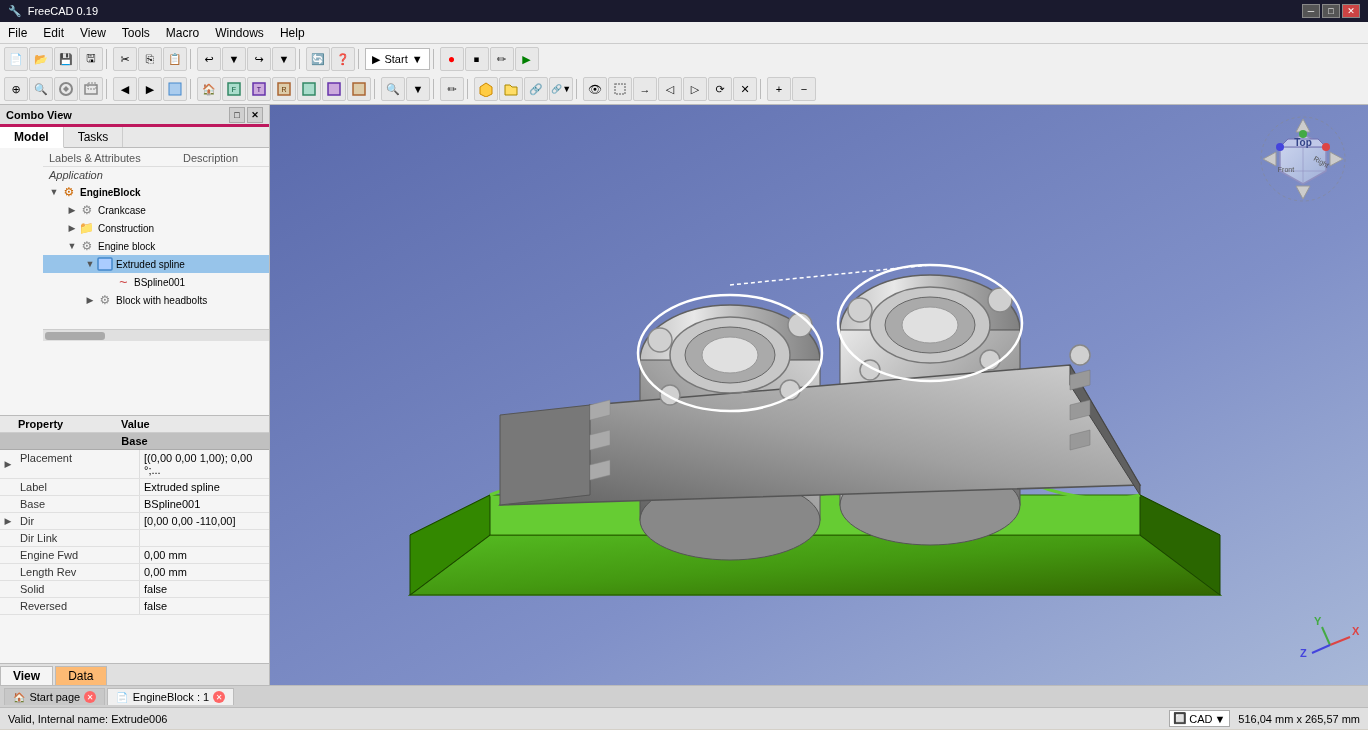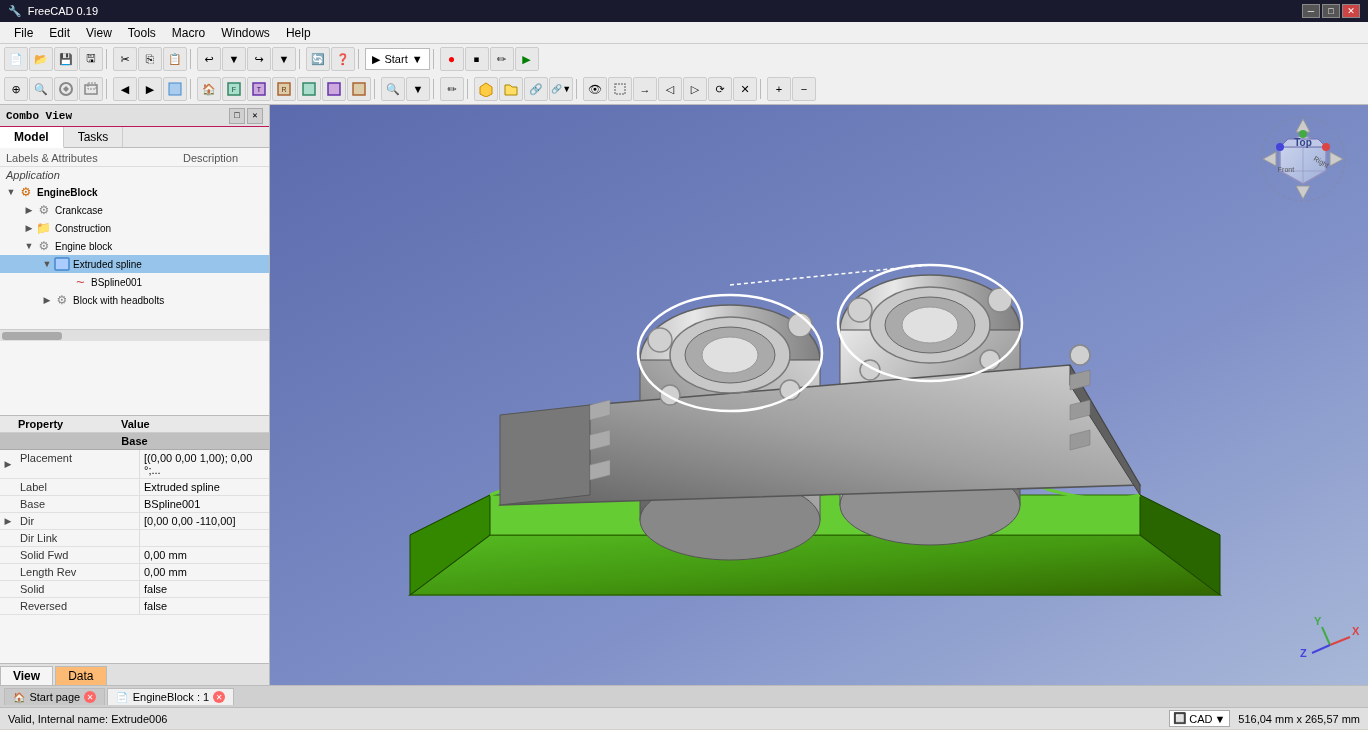--- a/index.html
+++ b/index.html
@@ -23,21 +23,21 @@
       display: flex; align-items: center; justify-content: center; font-size: 9px; cursor: pointer;
       color: white;
     }
 
     
     #menubar {
       height: 22px;
       background: #f0f0f0;
       display: flex;
       align-items: center;
-      padding: 0 6px;
+      padding: 0 0;
       border-bottom: 1px solid #ccc;
     }
     .menu-item {
       padding: 2px 8px;
       cursor: pointer;
       font-size: 12px;
     }
 
     
     #toolbar-area {
@@ -79,29 +79,28 @@
     #left-panel {
       width: 270px;
       background: #f5f5f5;
       border-right: 1px solid #bbb;
       display: flex;
       flex-direction: column;
       min-height: 0;
     }
     #combo-view-header {
       background: #e0e0e0;
-      border-bottom: 1px solid #be185d;
+      border-bottom: 3px solid #be185d;
       padding: 2px 6px;
       display: flex;
       align-items: center;
       justify-content: space-between;
       font-size: 11px;
       font-weight: bold;
       height: 22px;
-      font-family: Liberation Mono, monospace;
     }
     #combo-view-header .cv-controls { display: flex; gap: 2px; }
     #combo-view-header .cv-btn {
       width: 16px; height: 16px;
       background: #d0d0d0; border: 1px solid #aaa;
       display: flex; align-items: center; justify-content: center;
       font-size: 9px; cursor: pointer;
     }
 
     
@@ -123,20 +122,21 @@
       margin-bottom: -1px;
       font-weight: bold;
     }
 
     
     #model-tree {
       flex: 1;
       overflow-y: auto;
       padding: 2px 0;
       min-height: 0;
+      margin-left: 43px;
     }
     .tree-header-row {
       display: flex;
       padding: 2px 6px;
       font-size: 11px;
       color: #555;
       border-bottom: 1px solid #ddd;
     }
     .tree-header-label { flex: 1; }
     .tree-header-desc { width: 80px; text-align: left; }
@@ -584,21 +584,21 @@
           <div class="pr-name">Dir</div>
           <div class="pr-value">[0,00 0,00 -110,00]</div>
         </div>
         <div class="props-row">
           <div class="pr-expand" style="visibility:hidden;"></div>
           <div class="pr-name">Dir Link</div>
           <div class="pr-value"></div>
         </div>
         <div class="props-row">
           <div class="pr-expand" style="visibility:hidden;"></div>
-          <div class="pr-name">Solid Fwd</div>
+          <div class="pr-name">Engine Fwd</div>
           <div class="pr-value">0,00 mm</div>
         </div>
         <div class="props-row">
           <div class="pr-expand" style="visibility:hidden;"></div>
           <div class="pr-name">Length Rev</div>
           <div class="pr-value">0,00 mm</div>
         </div>
         <div class="props-row">
           <div class="pr-expand" style="visibility:hidden;"></div>
           <div class="pr-name">Solid</div>

